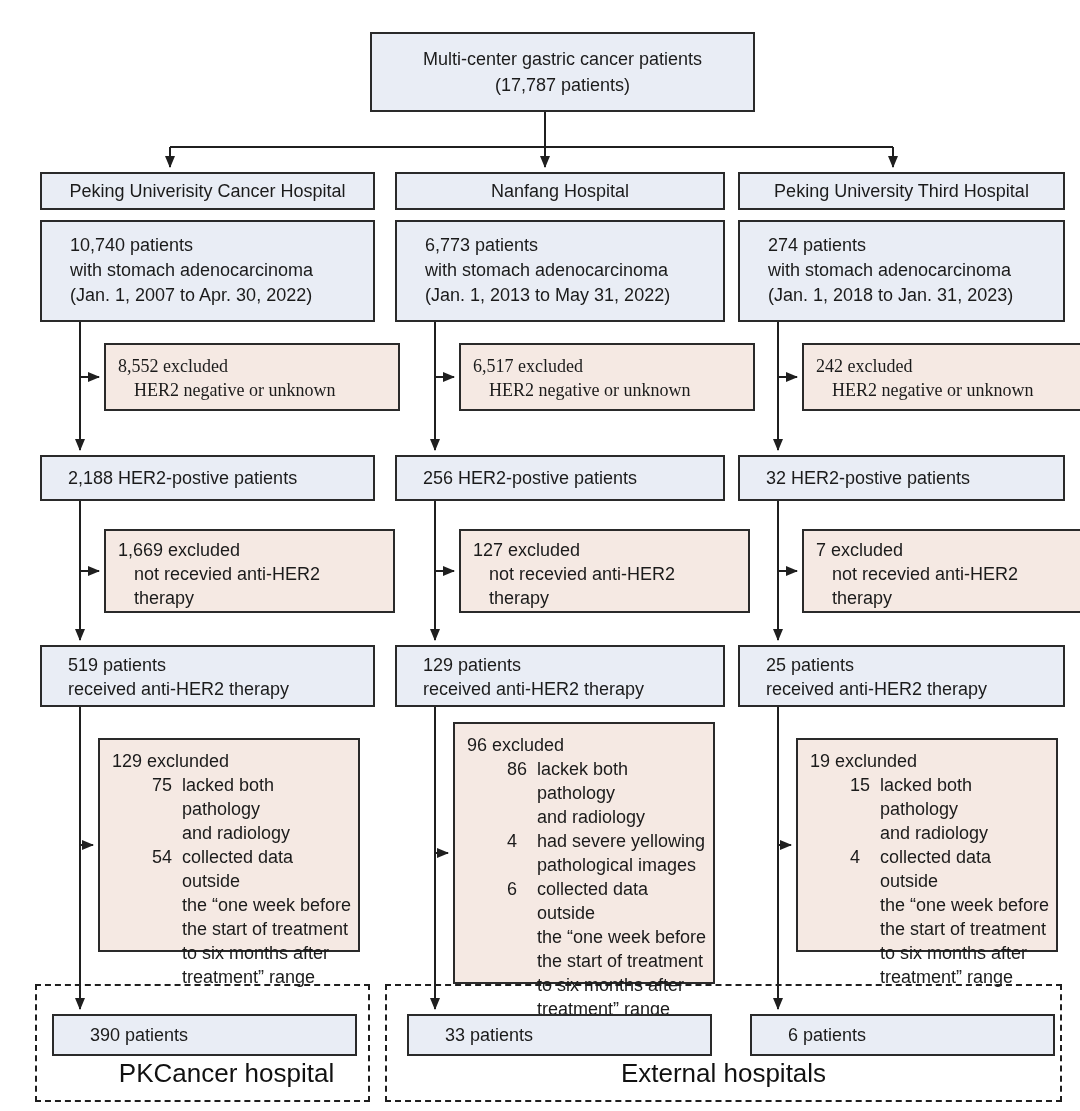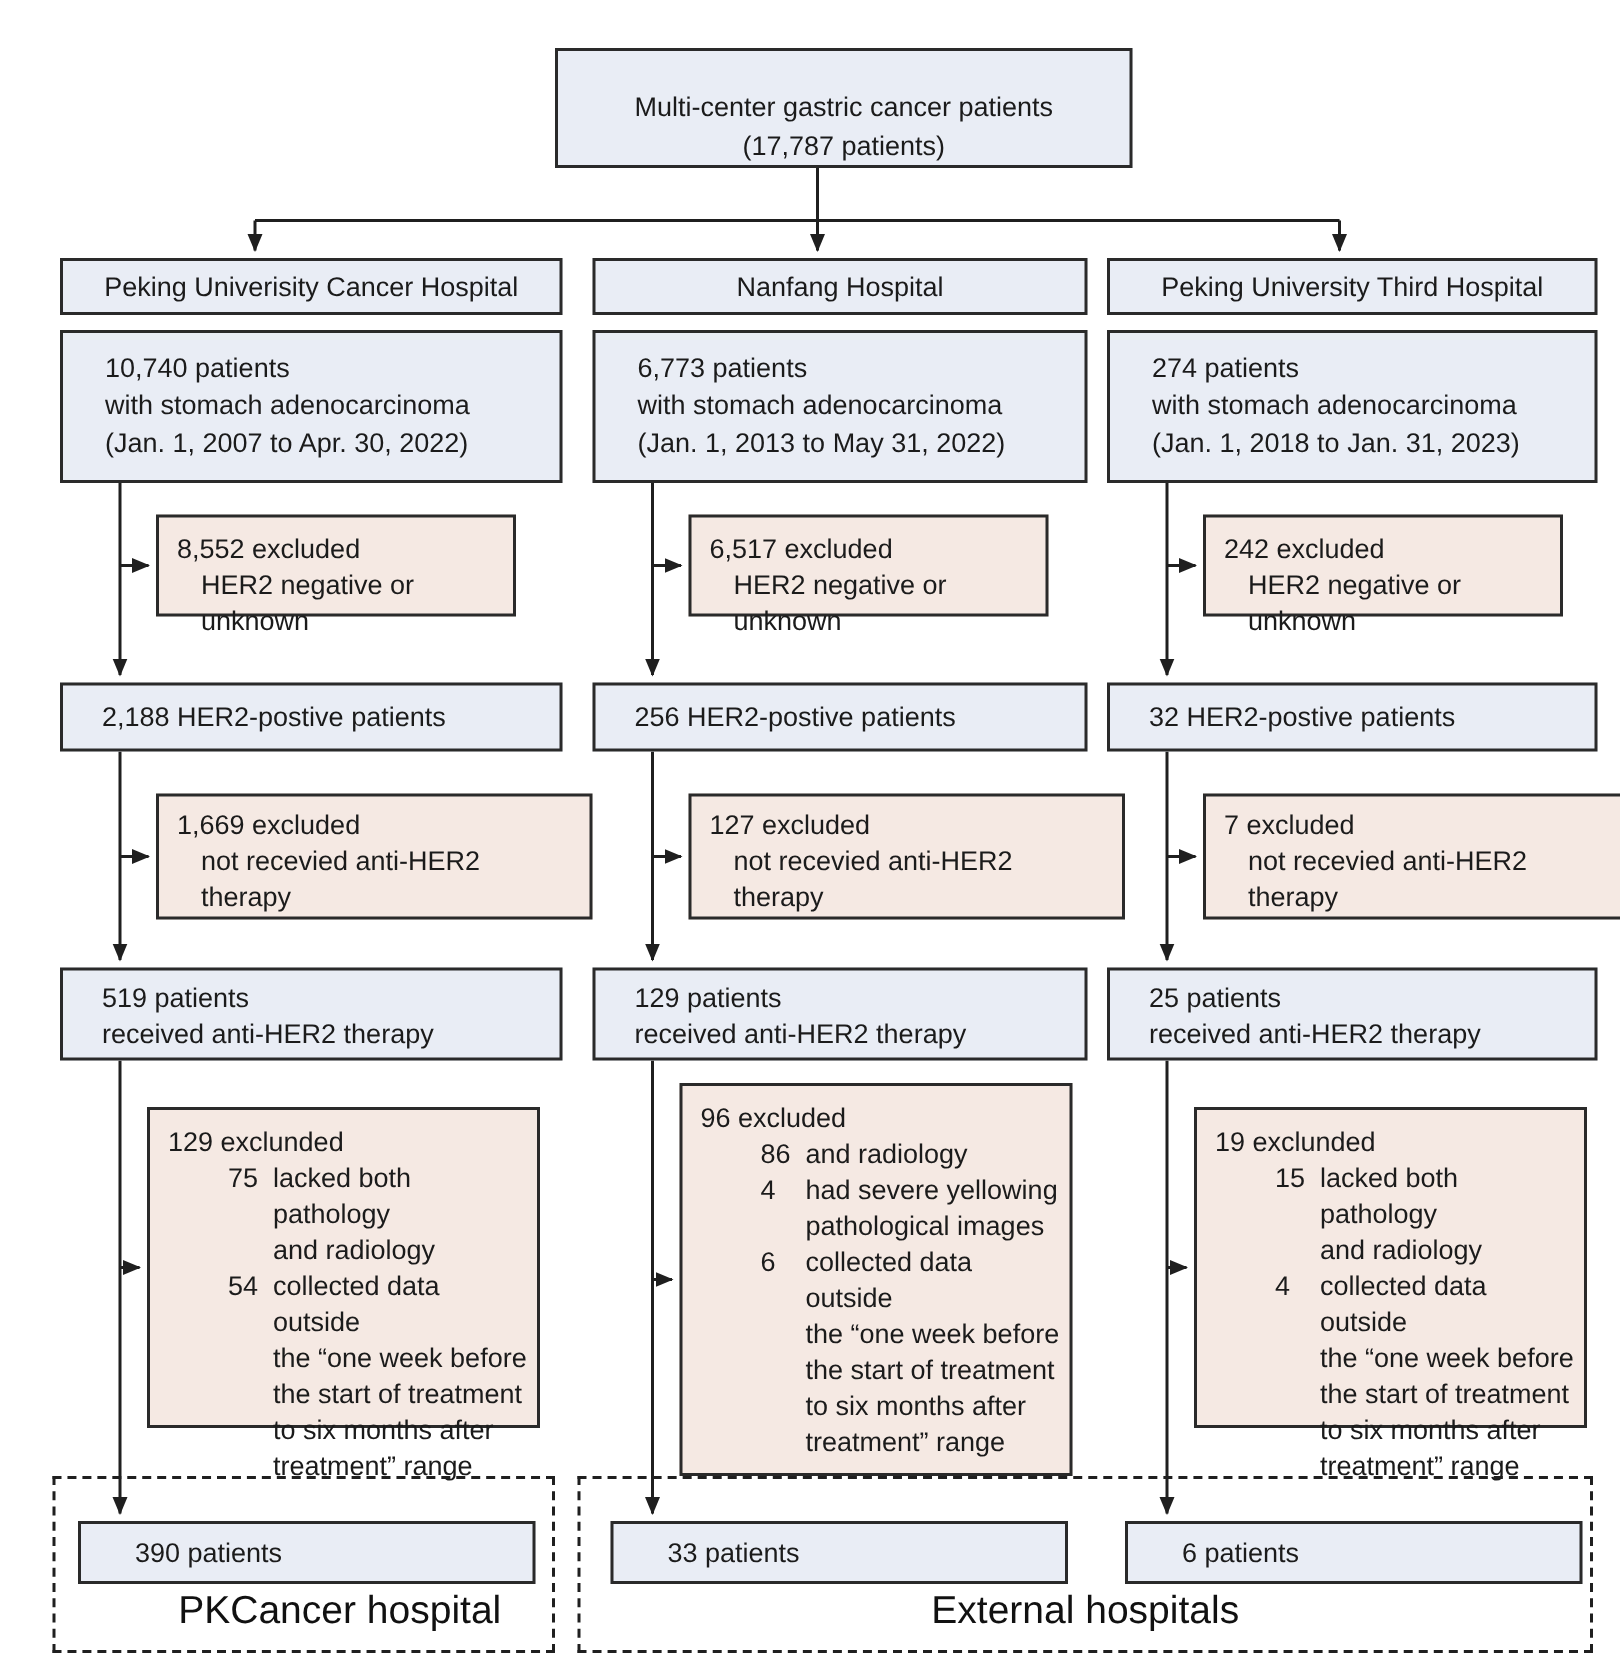--- a/index.html
+++ b/index.html
@@ -17,26 +17,26 @@
     position:absolute;box-sizing:border-box;border:2px solid var(--border);
     background:var(--info-fill);font-size:18px;color:#1b1b1b;
   }
   .pink{background:var(--excluded-fill);}
   .col{position:absolute;top:0;height:1111px;}
   #col1{left:40px;width:335px;}
   #col2{left:395px;width:330px;}
   #col3{left:738px;width:327px;}
   #topbox{
     left:370px;top:32px;width:385px;height:80px;
-    display:flex;flex-direction:column;align-items:center;justify-content:flex-end;
+    display:flex;flex-direction:column;align-items:center;justify-content:center;
     text-align:center;line-height:26px;
   }
   .hdr{left:0;right:0;top:172px;height:38px;display:flex;align-items:center;justify-content:center;text-align:left;}
   .cohort{left:0;right:0;top:208px;height:102px;padding:11px 6px 0 28px;line-height:25px;margin-top:12px;}
-  .x1{left:64px;width:240px;top:343px;height:68px;padding:9px 4px 0 12px;line-height:24px;}
+  .x1{left:64px;width:296px;top:343px;height:68px;padding:9px 4px 0 12px;line-height:24px;font-family:Liberation Serif, serif;}
   .x2{left:64px;width:291px;top:529px;height:84px;padding:7px 4px 0 12px;line-height:24px;}
   .pos{left:0;right:0;top:455px;height:46px;display:flex;align-items:center;padding-left:26px;}
   .rcv{left:0;right:0;top:645px;height:62px;padding:6px 4px 0 26px;line-height:24px;}
   .big{left:58px;width:262px;padding:9px 6px 0 12px;line-height:24px;}
   #col1 .big,#col3 .big{top:738px;height:214px;}
   #col2 .big{top:722px;height:262px;}
   .fin{left:12px;width:305px;top:1014px;height:42px;display:flex;align-items:center;padding-left:36px;}
   .hang div + div{padding-left:16px;}
   .xrow{display:flex;margin-left:40px;}
   .xnum{flex:none;width:30px;}
@@ -171,20 +171,21 @@
     <div class="box rcv">
         <div>129 patients</div>
         <div>received anti-HER2 therapy</div>
       </div>
     <div class="box pink big">
       <div>96 excluded</div>
       <div>
           <div class="xrow">
             <span class="xnum">86</span>
             <div class="xtxt">
+              <div>lackek both pathology</div>
               <div>and radiology</div>
             </div>
           </div>
           <div class="xrow">
             <span class="xnum">4</span>
             <div class="xtxt">
               <div>had severe yellowing</div>
               <div>pathological images</div>
             </div>
           </div>

